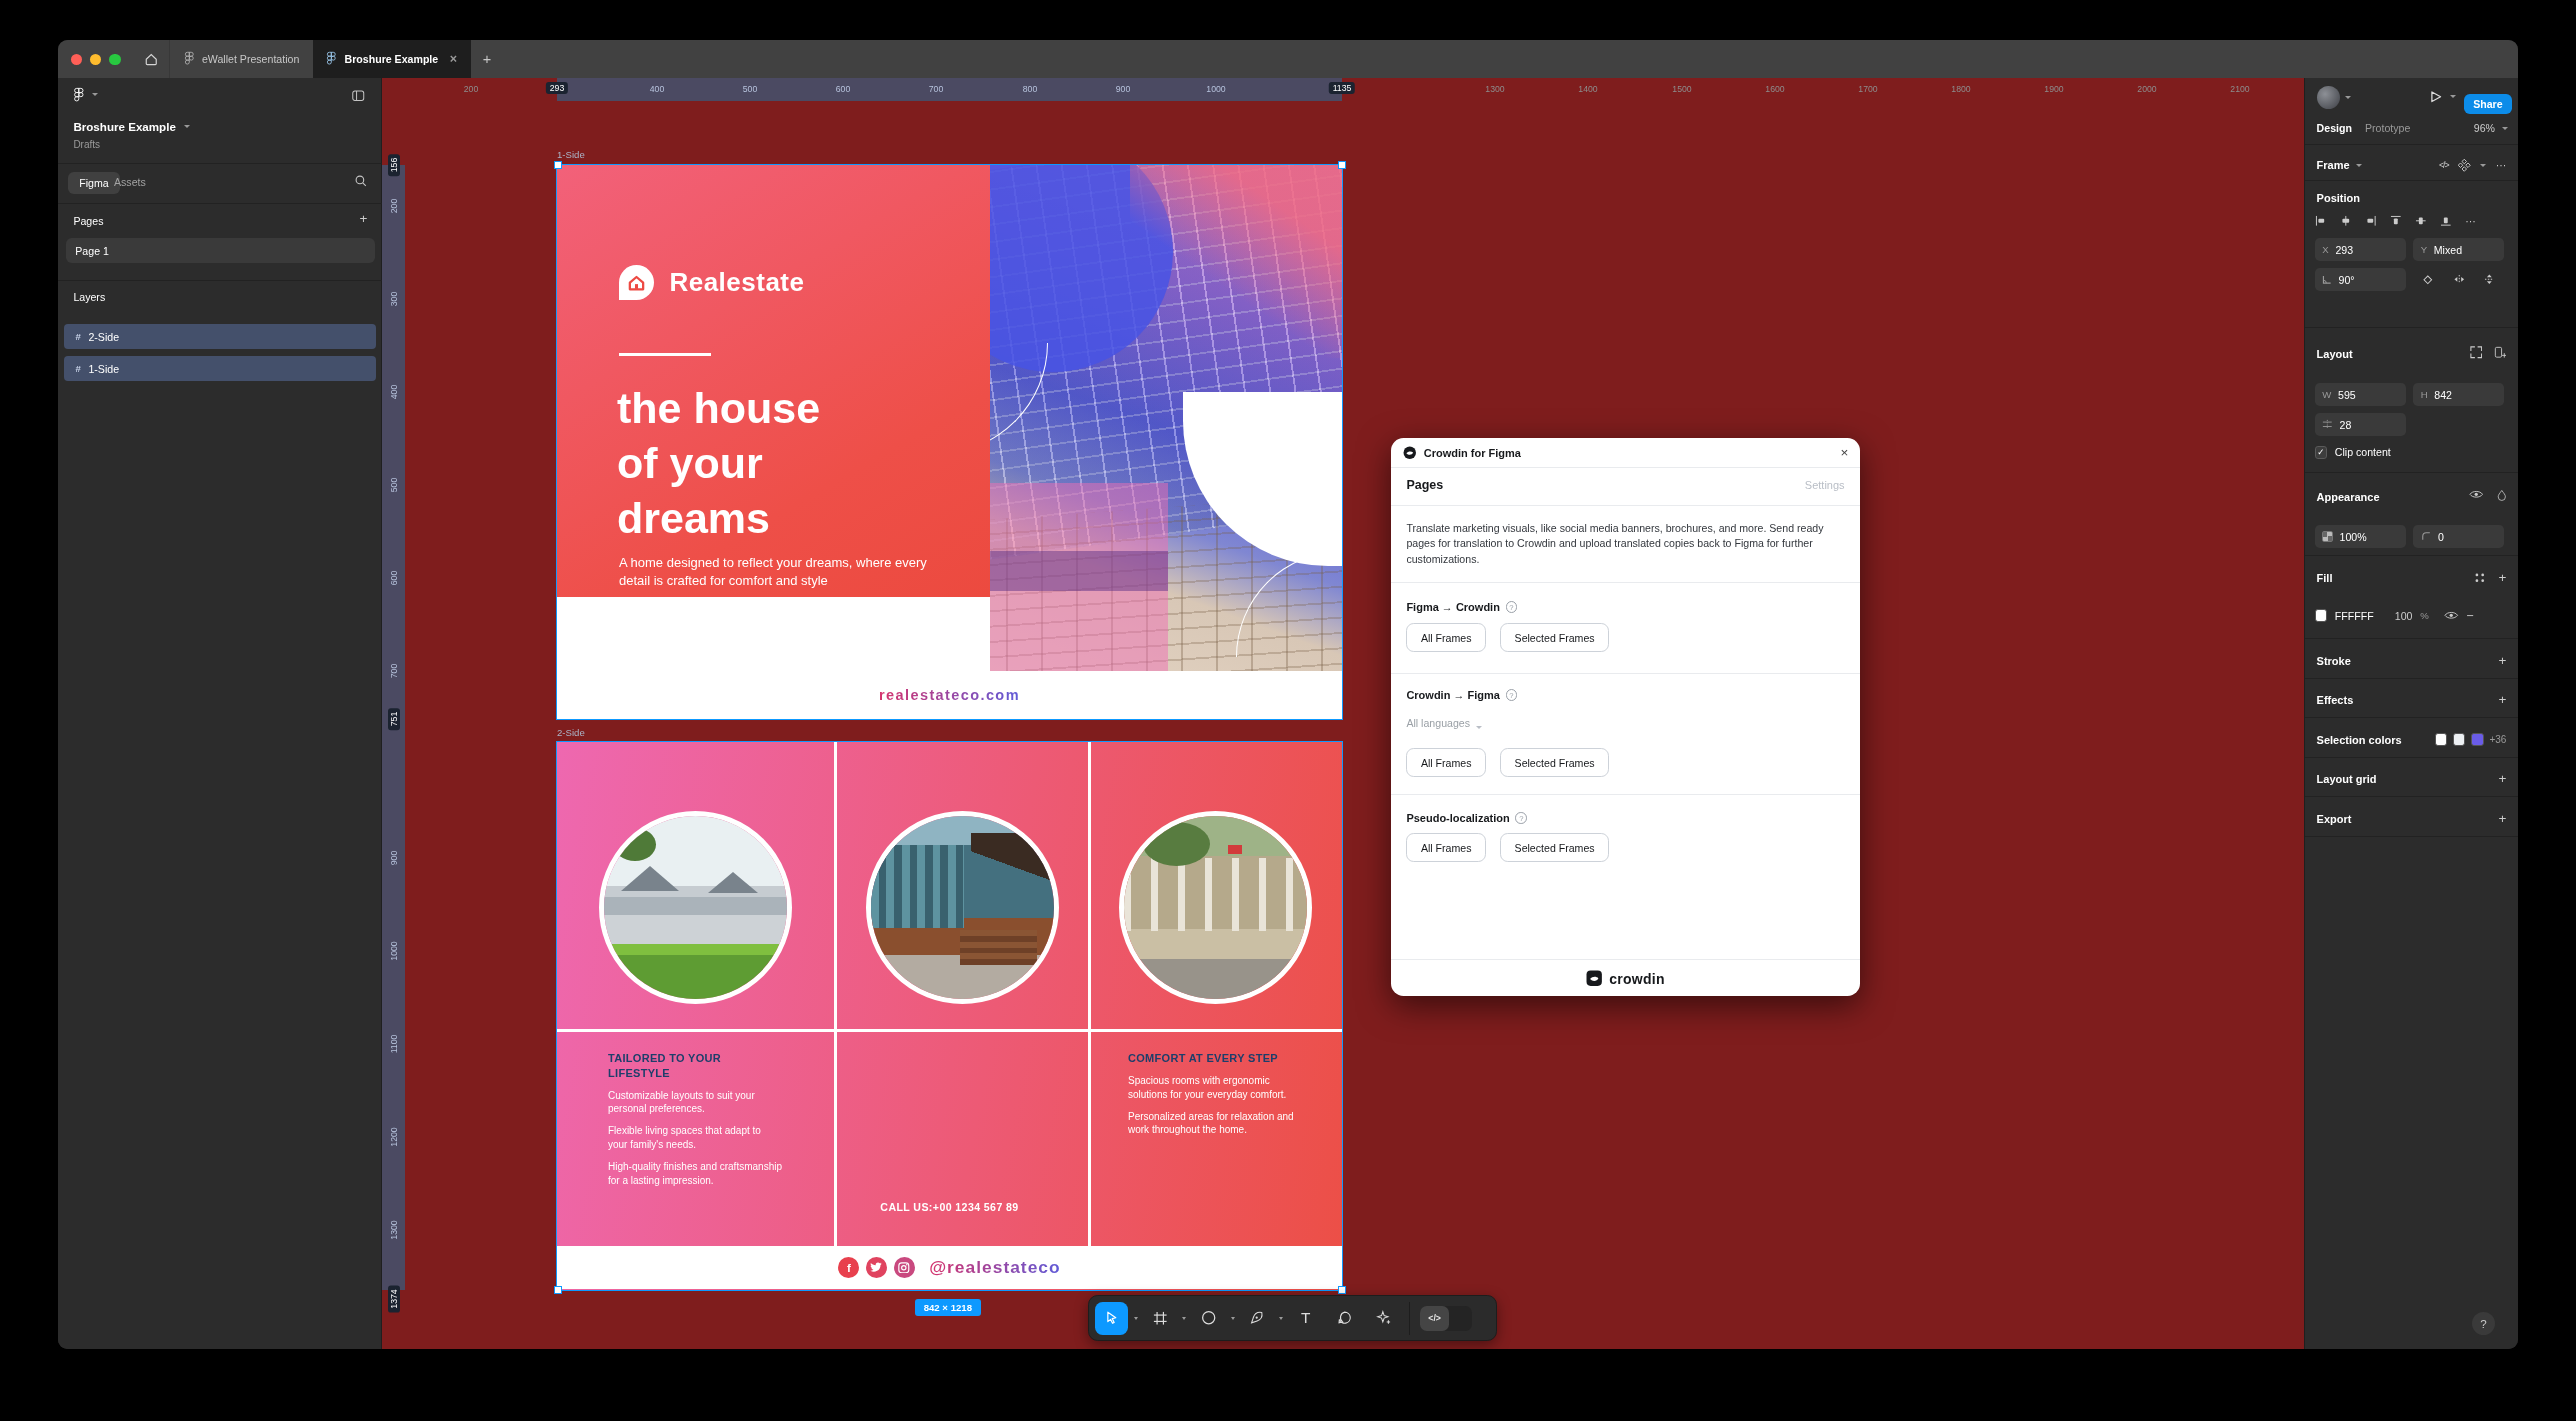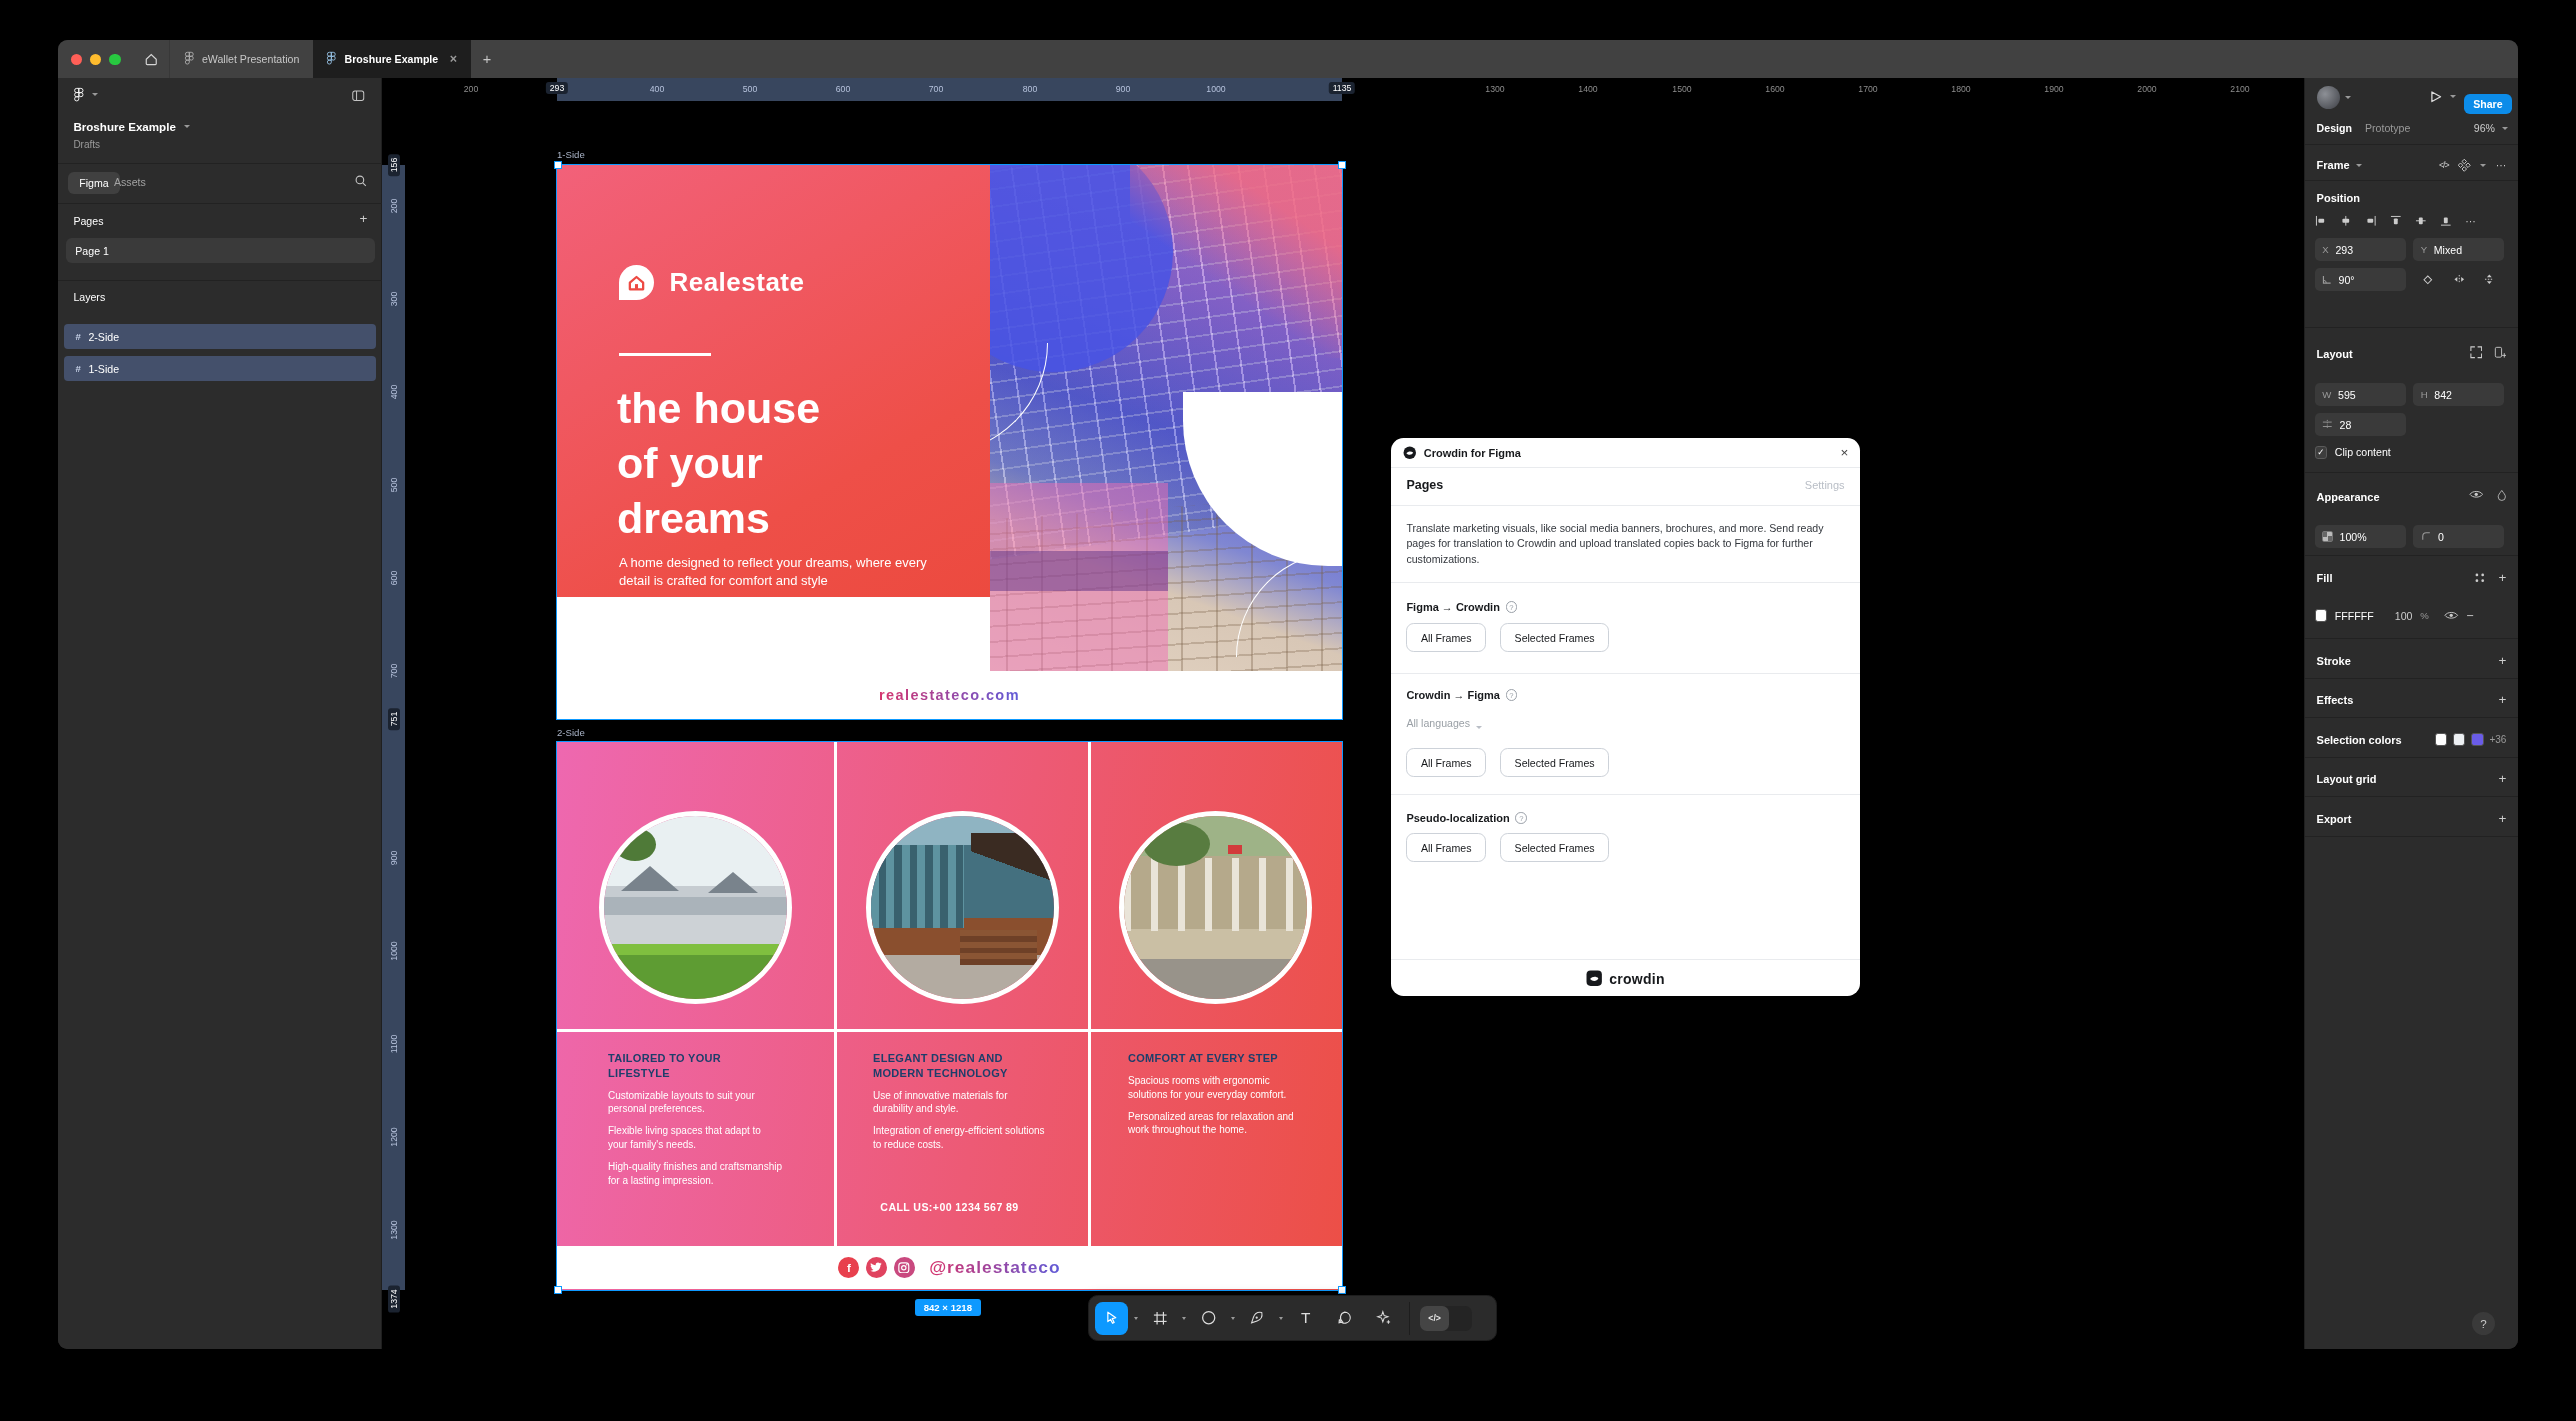--- a/index.html
+++ b/index.html
@@ -21,21 +21,21 @@
   #sidebar { position:absolute; left:0; top:38px; width:324px; bottom:0; background:#2c2c2c; border-right:1px solid #1f1f1f; color:#fff; }
   .sb-div { position:absolute; left:0; width:324px; height:1px; background:#222; }
   .sb-row-label { font-size:10.6px; color:#fff; }
   .pill { background:#404040; border-radius:5.8px; padding:4.8px 11.6px; font-size:10.6px; color:#fff; }
   .sb-item { position:absolute; left:7.7px; width:309px; height:25px; background:#3a3a3a; border-radius:5.8px; display:flex; align-items:center; padding-left:9.6px; font-size:10.6px; }
   .layer-row { position:absolute; left:5.8px; width:312px; height:25px; background:#44506b; border-radius:3.9px; display:flex; align-items:center; gap:7.7px; padding-left:11.6px; font-size:10.6px; color:#fff; }
   .layer-hash { color:#c9d4ea; font-size:9.6px; font-weight:700; }
   .caret { width:0; height:0; border-left:3.4px solid transparent; border-right:3.4px solid transparent; border-top:3.9px solid #9a9a9a; display:inline-block; }
 
   
-  #canvas { position:absolute; left:324px; top:38px; width:1922px; bottom:0; background:#000000; overflow:hidden; }
+  #canvas { position:absolute; left:324px; top:38px; width:1922px; bottom:0; background:#7f1d1d; overflow:hidden; }
   .ruler-band-h { position:absolute; top:0; height:23px; background:#42526e; opacity:.85; }
   .ruler-band-v { position:absolute; left:0; width:23px; background:#42526e; opacity:.85; }
   .tick { position:absolute; font-size:8.7px; color:#8d8d8d; transform:translateX(-50%); top:5.8px; }
   .tick.in { color:#b7c3dd; }
   .tick.chip { background:#1b2330; color:#fff; padding:1px 3.9px; border-radius:2.9px; top:3.9px; }
   .vtick { position:absolute; font-size:8.7px; color:#8d8d8d; transform:translate(-50%,-50%) rotate(-90deg); left:11.6px; }
   .vtick.in { color:#b7c3dd; }
   .vtick.chip { background:#1b2330; color:#fff; padding:1px 3.9px; border-radius:2.9px; }
   .frame-label { position:absolute; font-size:9.6px; color:#aab4c8; }
   .frame { position:absolute; outline:1.9px solid #0d99ff; background:#fff; }
@@ -300,25 +300,20 @@
         <div style="position:absolute; left:19px; top:5.8px; width:67px; height:44px; border-radius:50%; background:#587c40;"></div>
         <div style="position:absolute; left:104px; top:29px; width:13.5px; height:8.7px; background:#d23b3b;"></div>
       </div>
 
       <div class="f2-col-text" style="left:51px;">
         <div class="f2-h">TAILORED TO YOUR LIFESTYLE</div>
         <div class="f2-p">Customizable layouts to suit your personal preferences.</div>
         <div class="f2-p">Flexible living spaces that adapt to your family's needs.</div>
         <div class="f2-p">High-quality finishes and craftsmanship for a lasting impression.</div>
       </div>
-      <div class="f2-col-text" style="left:316px;">
-        <div class="f2-h">ELEGANT DESIGN AND MODERN TECHNOLOGY</div>
-        <div class="f2-p">Use of innovative materials for durability and style.</div>
-        <div class="f2-p">Integration of energy-efficient solutions to reduce costs.</div>
-      </div>
       <div class="f2-col-text" style="left:571px;">
         <div class="f2-h">COMFORT AT EVERY STEP</div>
         <div class="f2-p">Spacious rooms with ergonomic solutions for your everyday comfort.</div>
         <div class="f2-p">Personalized areas for relaxation and work throughout the home.</div>
       </div>
 
       <div id="f2-call">CALL US:+00 1234 567 89</div>
 
       <div id="f2-footer">
         <span class="soc" style="background:#e8404d;">f</span>

